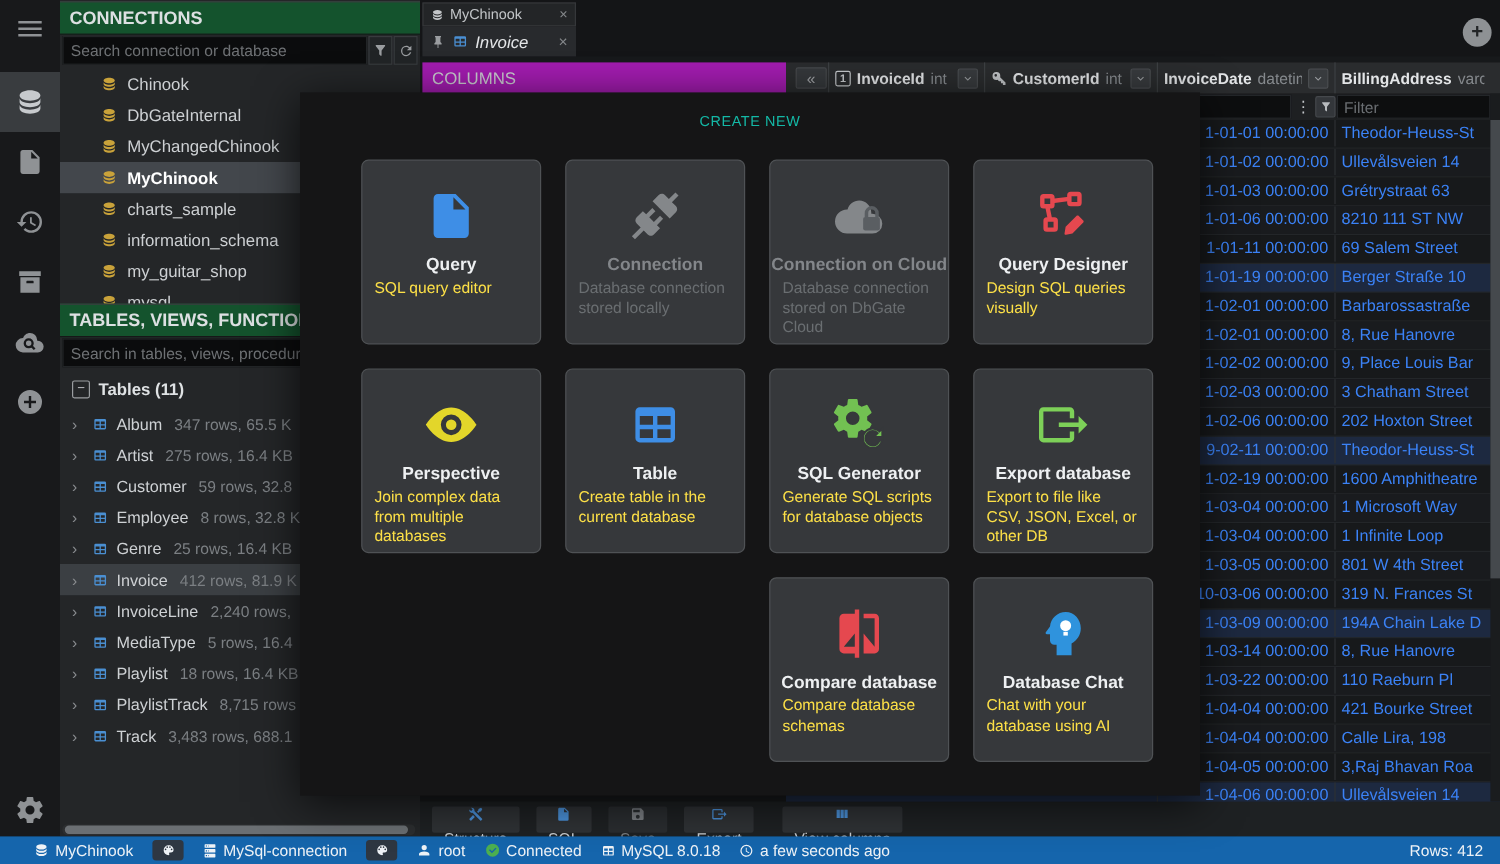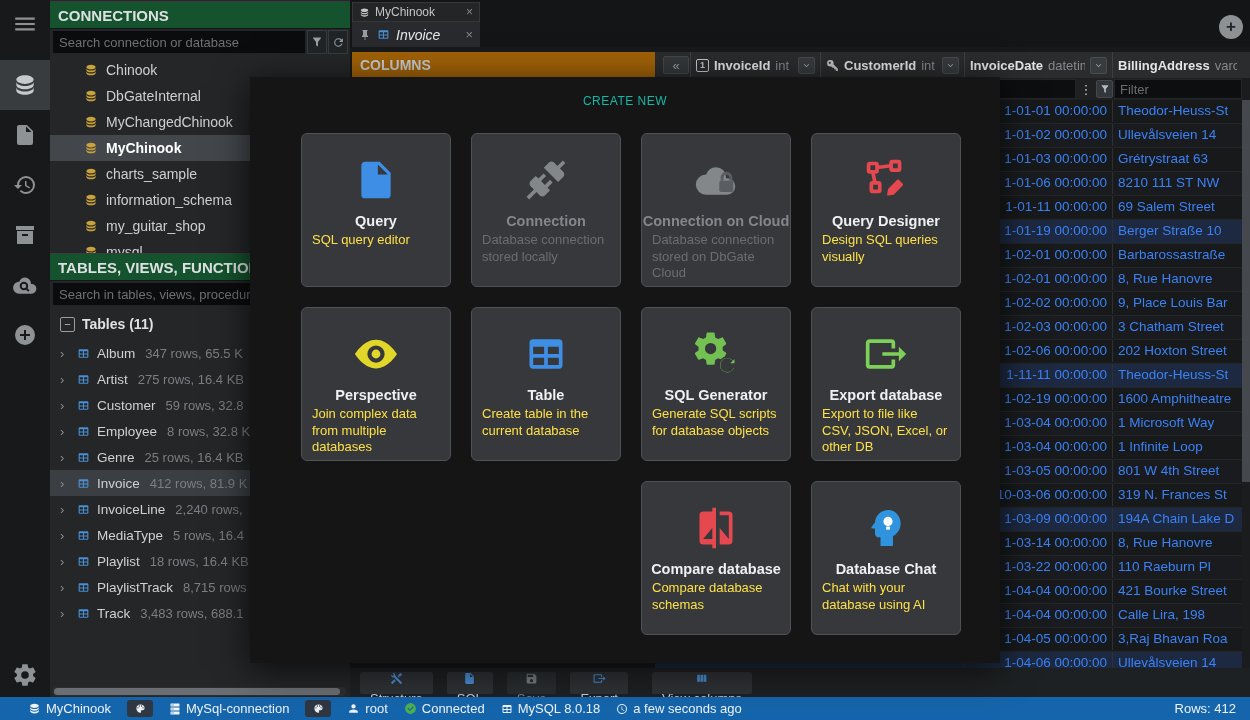--- a/index.html
+++ b/index.html
@@ -33,22 +33,22 @@
   .h-scrollbar .thumb{position:absolute;left:2px;top:1px;height:7px;width:286px;background:#6b6f73;border-radius:4px;}
   
   .topstrip{position:absolute;left:350px;top:0;right:0;height:47px;background:#141517;z-index:2;}
   .group-tab{position:absolute;left:352px;top:2px;width:128px;height:20px;background:#232527;border:1px solid #35373a;box-sizing:border-box;
     display:flex;align-items:center;gap:5px;padding:0 6px;font-size:12px;color:#c2c5c8;z-index:3;}
   .group-tab .x,.invoice-tab .x{margin-left:auto;color:#85888b;}
   .invoice-tab{position:absolute;left:352px;top:22px;width:128px;height:25px;background:#282a2d;display:flex;align-items:center;gap:6px;padding:0 7px;box-sizing:border-box;z-index:3;}
   .invoice-tab .tab-label{font-style:italic;font-size:14px;color:#e4e6e8;}
   .add-circle{position:absolute;right:7px;top:15px;width:24px;height:24px;border-radius:50%;background:#8e9194;color:#232527;
     display:flex;align-items:center;justify-content:center;font-size:17px;font-weight:bold;z-index:3;}
-  .columns-band{position:absolute;left:352px;top:52px;width:303px;height:26px;background:#a16207;display:flex;align-items:center;
-    padding:0 8px;font-weight:bold;font-size:14px;color:#c9cccf;z-index:2;box-sizing:border-box;}
+  .columns-band{position:absolute;left:352px;top:52px;width:303px;height:26px;background:#a21caf;display:flex;align-items:center;
+    padding:0 8px;font-weight:normal;font-size:14px;color:#c9cccf;z-index:2;box-sizing:border-box;}
   
   .grid-area{position:absolute;left:655px;top:52px;right:0;bottom:52px;background:#151719;z-index:1;}
   .grid-header{position:absolute;left:0;top:0;right:0;height:26px;background:#2a2c2e;border-bottom:1px solid #1c1e20;}
   .collapse-btn{position:absolute;left:8px;top:4px;width:26px;height:18px;background:#35383b;border:1px solid #46494c;border-radius:2px;
     color:#9ea1a4;display:flex;align-items:center;justify-content:center;font-size:13px;box-sizing:border-box;}
   .gh-cell{position:absolute;top:0;height:26px;display:flex;align-items:center;gap:5px;padding:0 5px;border-left:1px solid #3d4043;font-size:13px;overflow:hidden;box-sizing:border-box;}
   .gh-name{font-weight:bold;color:#e3e5e7;white-space:nowrap;}
   .gh-type{color:#85898d;white-space:nowrap;overflow:hidden;}
   .gh-chev{margin-left:auto;width:17px;height:17px;background:#383b3e;border:1px solid #4a4d50;border-radius:2px;display:flex;align-items:center;justify-content:center;color:#9a9da0;flex:none;box-sizing:border-box;}
   .pk-badge{width:13px;height:13px;border:1.5px solid #c6c9cc;border-radius:2px;color:#c6c9cc;font-size:9px;font-weight:bold;display:flex;align-items:center;justify-content:center;flex:none;box-sizing:border-box;}
@@ -476,21 +476,21 @@
         </div>
         <div class="row">
     <span class="cell date">1-02-03 00:00:00</span>
     <span class="cell addr">3 Chatham Street</span>
         </div>
         <div class="row">
     <span class="cell date">1-02-06 00:00:00</span>
     <span class="cell addr">202 Hoxton Street</span>
         </div>
         <div class="row hl">
-    <span class="cell date">1-11-11 00:00:00</span>
+    <span class="cell date">9-02-11 00:00:00</span>
     <span class="cell addr">Theodor-Heuss-St</span>
         </div>
         <div class="row">
     <span class="cell date">1-02-19 00:00:00</span>
     <span class="cell addr">1600 Amphitheatre</span>
         </div>
         <div class="row">
     <span class="cell date">1-03-04 00:00:00</span>
     <span class="cell addr">1 Microsoft Way</span>
         </div>

